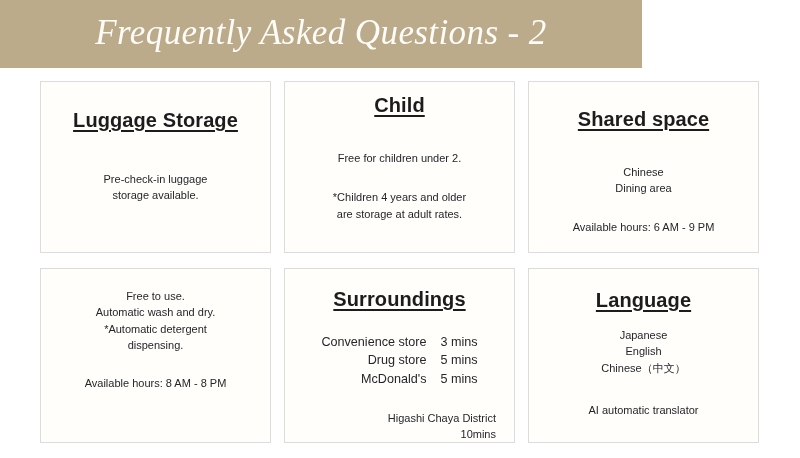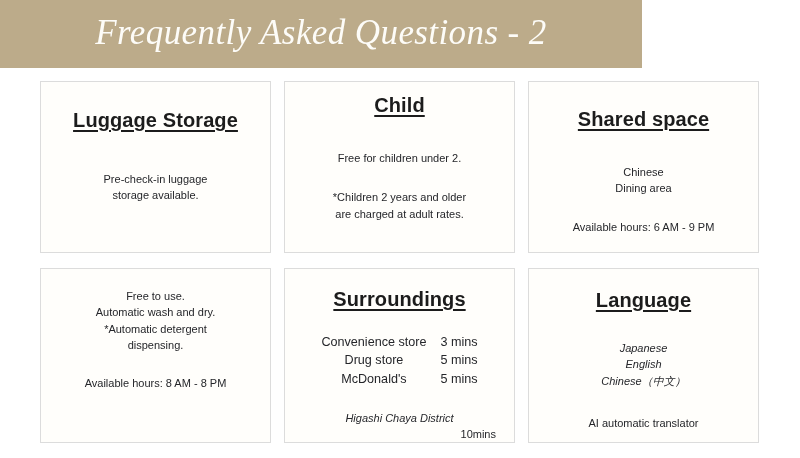--- a/index.html
+++ b/index.html
@@ -97,38 +97,38 @@
 
   .c-washing .card-title { margin-top: 20px; }
   .c-washing .blk-1 { margin-top: 19px; }
   .c-washing .blk-2 { margin-top: 22px; }
 
   .c-surround .card-title { margin-top: 19px; text-align: right; }
   .c-surround .table-wrap { margin-top: 22px; }
   .c-surround .blk-2 { margin-top: 22px; width: 100%; box-sizing: border-box; padding: 0 18px; }
 
   .c-language .card-title { margin-top: 20px; }
-  .c-language .blk-1 { margin-top: 28px; font-style: italic; }
+  .c-language .blk-1 { margin-top: 15px; }
   .c-language .blk-2 { margin-top: 26px; }
 
   
   .mini-table {
     border-collapse: collapse;
     font-size: 12.6px;
     color: #25262a;
     line-height: 1.45;
   }
   .mini-table td {
     padding: 0;
     white-space: nowrap;
   }
-  .mini-table td.place { text-align: center; padding-right: 14px; }
+  .mini-table td.place { text-align: right; padding-right: 14px; }
   .mini-table td.time  { text-align: left; }
 
-  .blk-2 .line-left  { display: block; text-align: center; white-space: nowrap; font-style: italic; }
+  .blk-2 .line-left  { display: block; text-align: right; white-space: nowrap; }
   .blk-2 .line-right { display: block; text-align: right; white-space: nowrap; }
 </style>
 </head>
 <body>
 
 <div class="header-band">
   <div class="header-title">Frequently Asked Questions - 2</div>
 </div>
 
 <div class="grid">
@@ -140,22 +140,22 @@
       <span class="ln">storage available.</span>
     </div>
   </div>
 
   <div class="card c-child">
     <div class="card-title">Child</div>
     <div class="card-body blk-1">
       <span class="ln">Free for children under 2.</span>
     </div>
     <div class="card-body blk-2">
-      <span class="ln">*Children 2 years and older</span>
-      <span class="ln">are charged at adult rates.</span>
+      <span class="ln">*Children 4 years and older</span>
+      <span class="ln">are storage at adult rates.</span>
     </div>
   </div>
 
   <div class="card c-shared">
     <div class="card-title">Shared space</div>
     <div class="card-body blk-1">
       <span class="ln">Chinese</span>
       <span class="ln">Dining area</span>
     </div>
     <div class="card-body blk-2">

